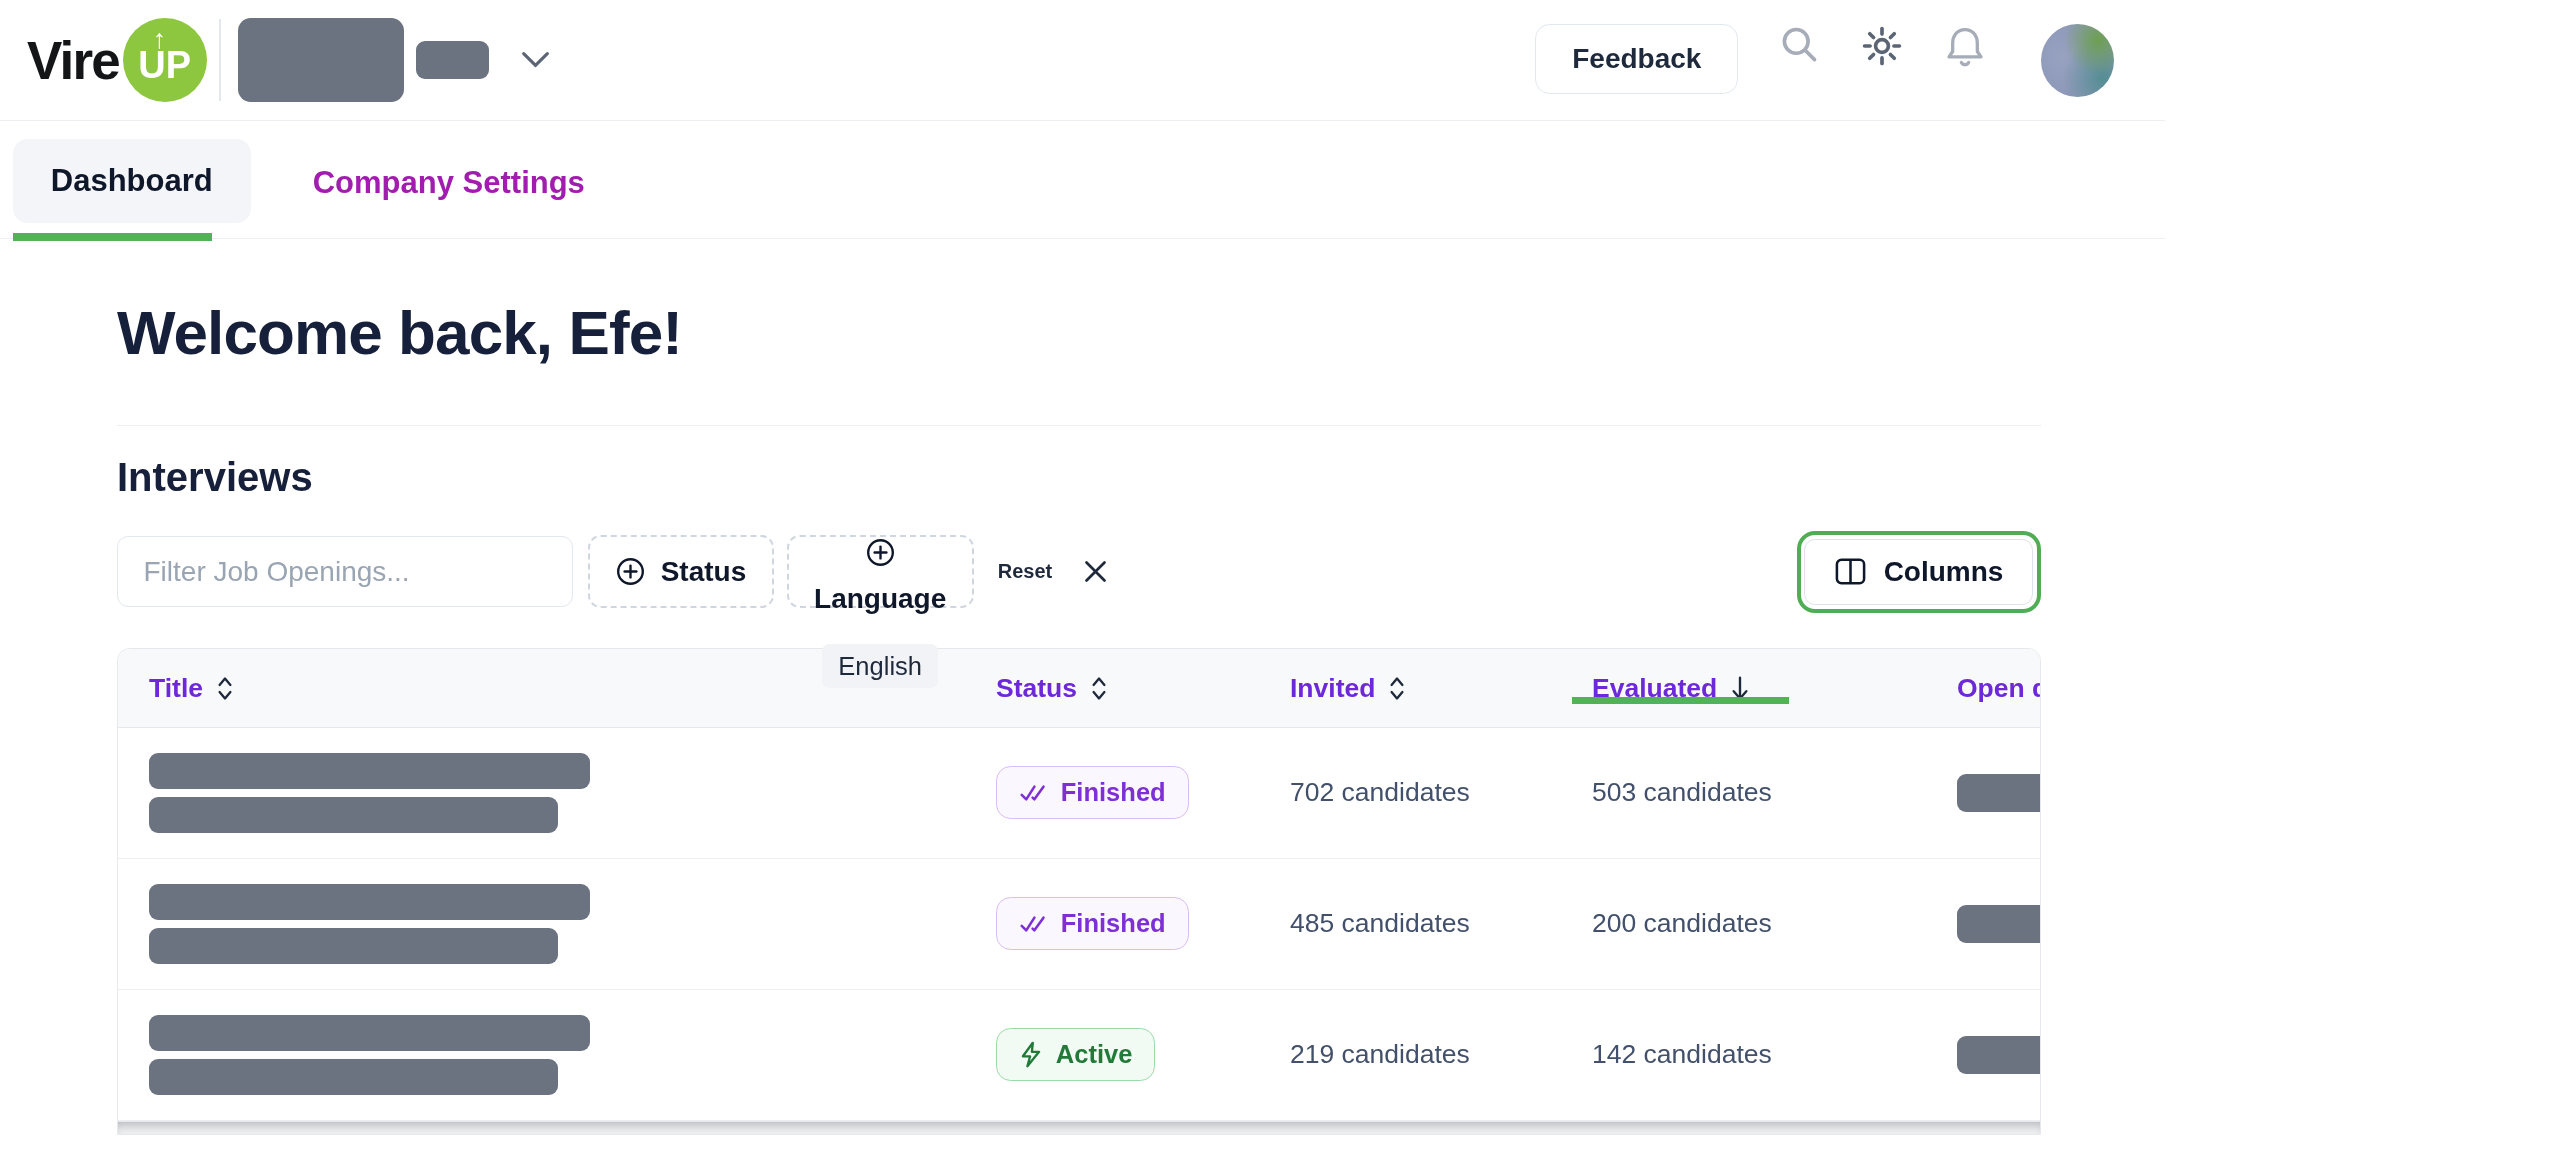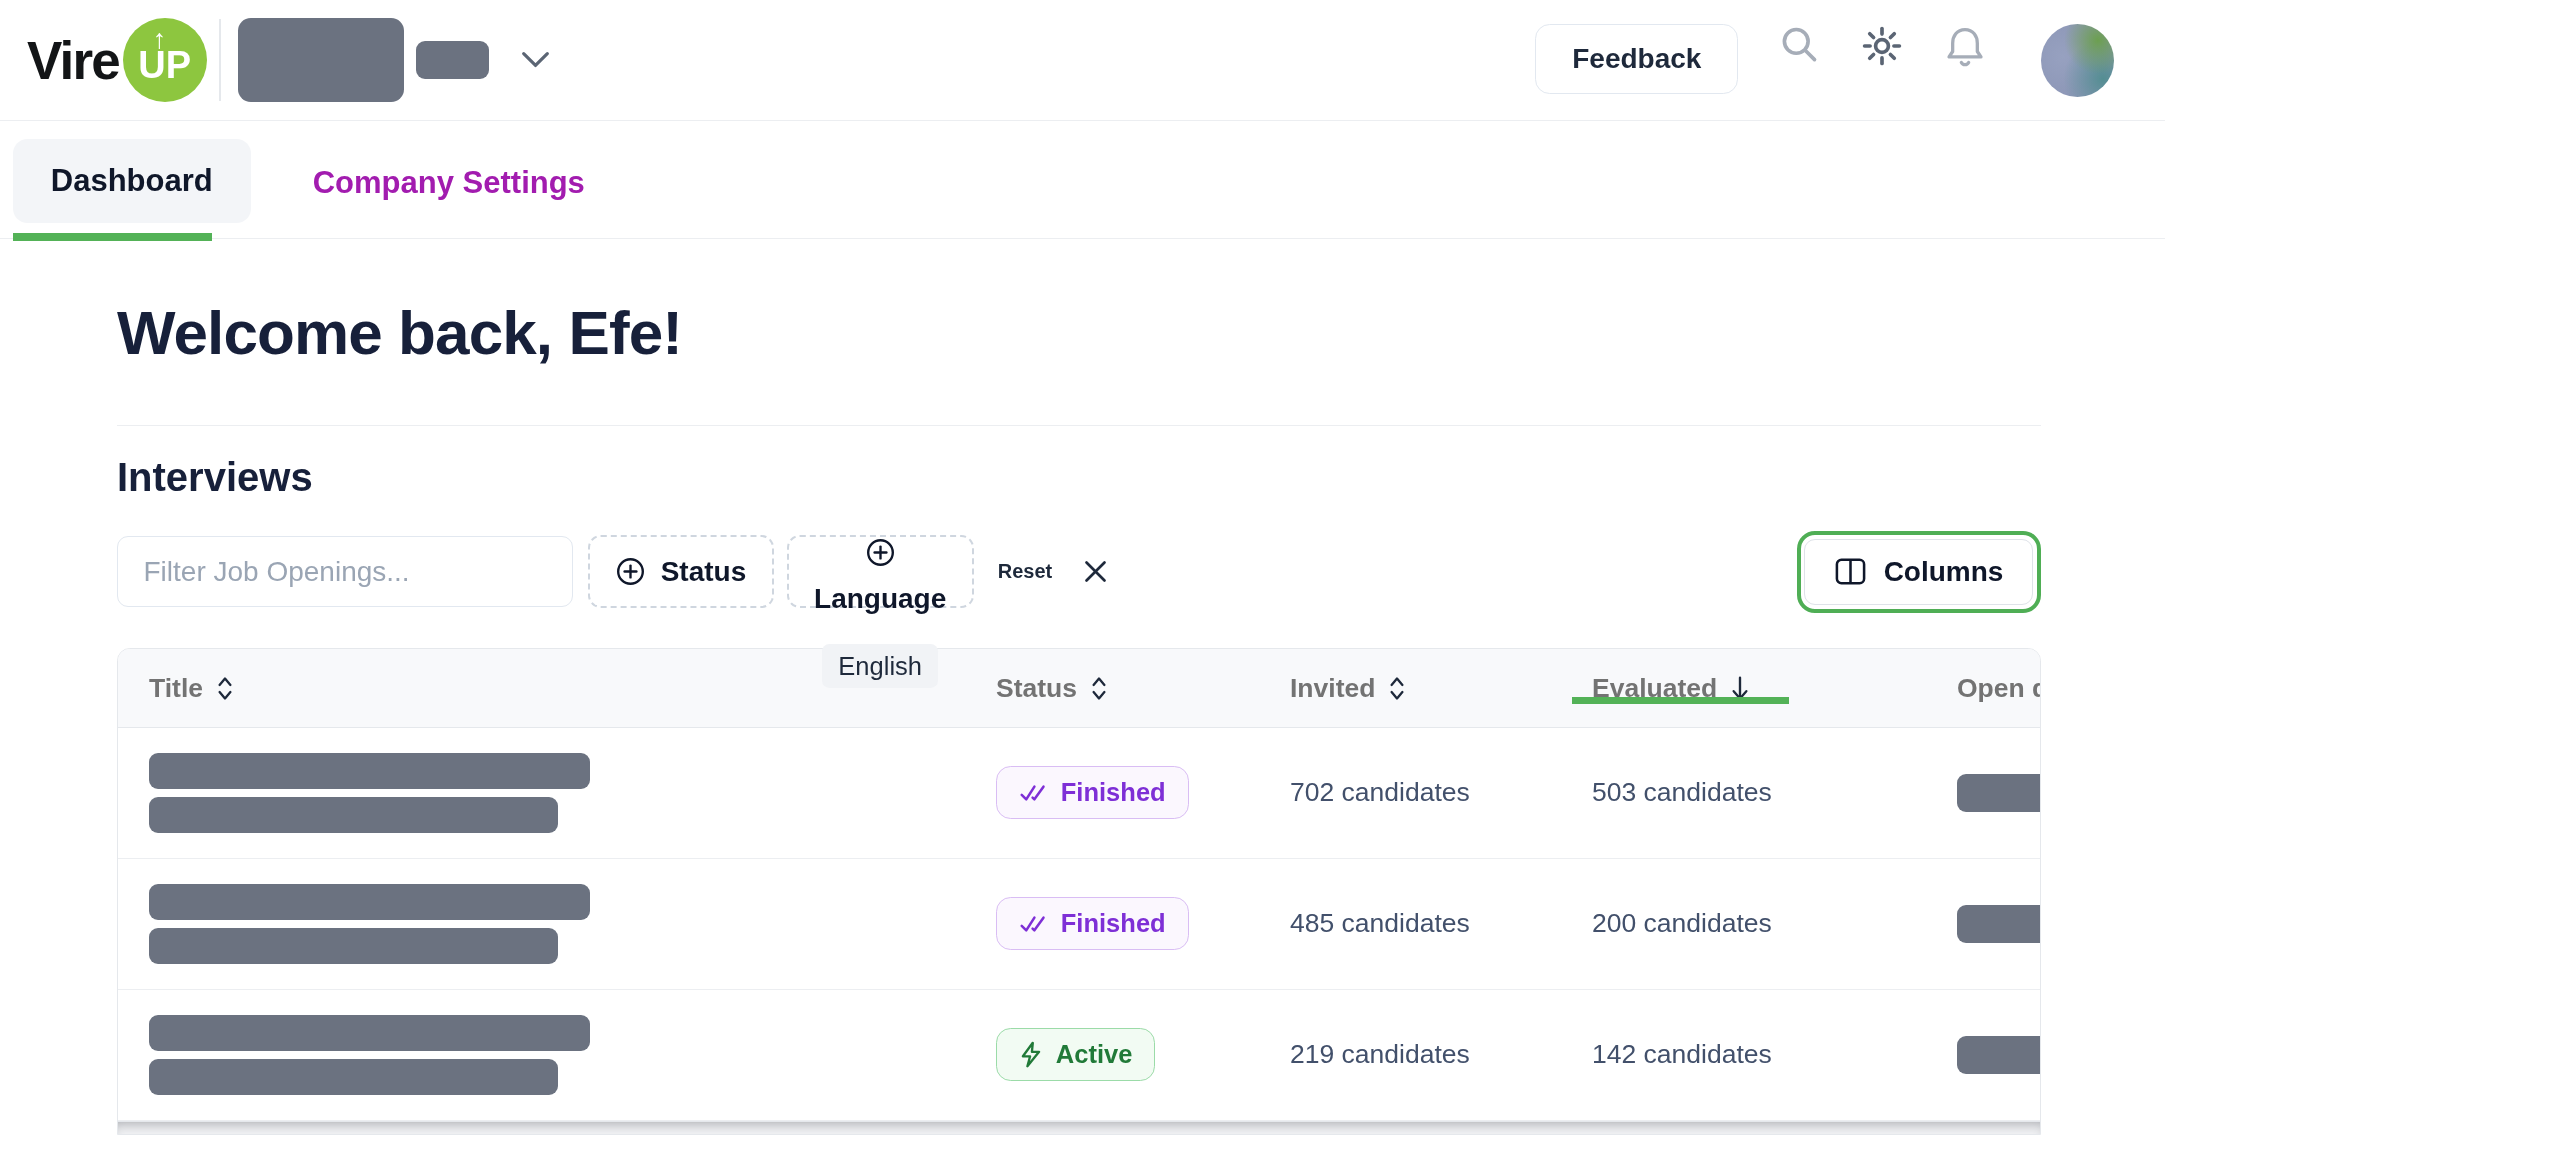--- a/index.html
+++ b/index.html
@@ -76,21 +76,21 @@
     border-radius:11px; background:#fff; padding:16.4px 29px; font-size:28px; font-weight:700;
     color:#0f172a; cursor:pointer; font-family:inherit; }
 
   
   .table { margin-top:35px; border:1.8px solid #e5e8ec; border-radius:12.8px 12.8px 0 0;
     overflow:hidden; }
   .tgrid { display:grid; grid-template-columns:878px 294px 302px 365px 408px 1fr;
     align-items:center; }
   .thead { background:#f8f9fb; height:79px; border-bottom:1.8px solid #e5e8ec; }
   .th { display:flex; align-items:center; gap:12.8px; font-size:26.5px; font-weight:700;
-    color:#737373; cursor:pointer; position:relative; height:79px; }
+    color:#6d28d9; cursor:pointer; position:relative; height:79px; }
   .th-title { padding-left:31px; }
   .th-active .th-label-wrap { position:relative; }
   .sorted-underline { position:absolute; left:-20px; bottom:0; width:217px; height:7.3px;
     background:#53b257; }
   .trow { height:131px; border-bottom:1.8px solid #eceef1; background:#fff; }
   .cell-title { padding-left:31px; display:flex; flex-direction:column; gap:7.3px; }
   .bar-title-1 { width:441px; height:36px; }
   .bar-title-2 { width:409px; height:36px; }
   .bar-date { width:386px; height:38px; }
   .badge { display:inline-flex; align-items:center; gap:12.8px; height:53px; padding:0 22px;

